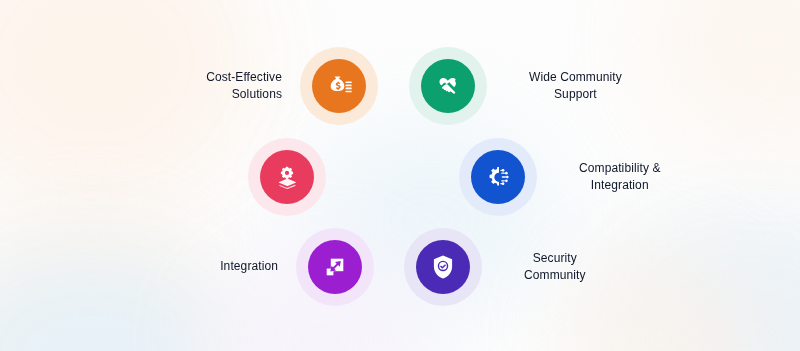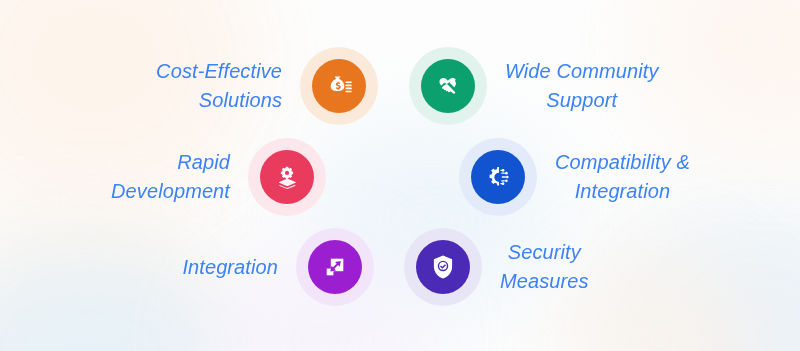--- a/index.html
+++ b/index.html
@@ -116,34 +116,34 @@
     align-items: center;
     justify-content: center;
   }
   .disc svg {
     width: 28px;
     height: 28px;
     display: block;
   }
 
   .label {
-    font-size: 20px;
+    font-size: 12px;
     line-height: 1.45;
-    color: #3b82f6;
+    color: #0f172a;
     letter-spacing: .1px;
     white-space: pre-line;
-    font-style: italic;
   }
   .node.left .label {
     text-align: right;
     padding-right: 18px;
   }
   .node.right .label {
     text-align: center;
     padding-left: 18px;
+    margin-left: 24px;
   }
 </style>
 </head>
 <body>
 
 <div id="stage">
 
   <div class="bg-layer">
     <div class="blob blob-warm-tl"></div>
     <div class="blob blob-warm-bl"></div>
@@ -183,22 +183,20 @@
             <path d="m12.9 14.2-3.4 2.9c-.5.4-.6 1.2-.1 1.7.4.5 1.2.6 1.7.2l.7-.6-.2.2c-.5.4-.6 1.2-.1 1.7.4.5 1.2.6 1.7.2l.8-.7-.1.1c-.5.4-.5 1.2-.1 1.7.4.5 1.2.5 1.7.1l.7-.6c-.4.4-.4 1.1 0 1.6.4.5 1.2.5 1.7.1l.9-.8 3.4 2.6c.6.4 1.4.3 1.8-.3.4-.6.3-1.4-.3-1.8l-8.2-8.3c-.5-.4-1.2-.4-1.6 0z"></path>
           </svg>
         </span>
       </div>
     </div>
     <div class="label">Wide Community
 Support</div>
   </div>
 
   <div class="node left" style="left:40px; top:138px; width:286px;">
-    <div class="label">Rapid
-Development</div>
     <div class="halo" style="background:#fce7ec;">
       <div class="disc" style="background:#e83b5e;">
         <span>
           <svg viewBox="0 0 32 32" fill="#ffffff" aria-hidden="true">
             <path d="M16 4.3c-.5 0-1 .1-1.4.2l-.3 1.3-1.2.5-1.1-.8c-.7.5-1.3 1.1-1.8 1.8l.8 1.1-.5 1.2-1.3.3c-.1.5-.2.9-.2 1.4s.1 1 .2 1.4l1.3.3.5 1.2-.8 1.1c.5.7 1.1 1.3 1.8 1.8l1.1-.8 1.2.5.3 1.3c.5.1.9.2 1.4.2s1-.1 1.4-.2l.3-1.3 1.2-.5 1.1.8c.7-.5 1.3-1.1 1.8-1.8l-.8-1.1.5-1.2 1.3-.3c.1-.5.2-.9.2-1.4s-.1-1-.2-1.4l-1.3-.3-.5-1.2.8-1.1c-.5-.7-1.1-1.3-1.8-1.8l-1.1.8-1.2-.5-.3-1.3c-.4-.1-.9-.2-1.4-.2zm0 4.6a2.4 2.4 0 1 1 0 4.8 2.4 2.4 0 0 1 0-4.8z"></path>
             <path d="m16 18.1-8.9 3.5c-.5.2-.5.9 0 1.1l8.9 3.5c.3.1.6.1.9 0l8.9-3.5c.5-.2.5-.9 0-1.1L16.9 18c-.3-.1-.6-.1-.9.1z" opacity=".95"></path>
             <path d="m7.1 24.9 8.5 3.3c.3.1.6.1.9 0l8.5-3.3c.5-.2.9.1.9.6 0 .3-.2.6-.5.7L16.9 29.6c-.3.1-.6.1-.9 0l-8.4-3.4c-.3-.1-.5-.4-.5-.7 0-.5.5-.8.9-.6z" opacity=".8"></path>
           </svg>
         </span>
       </div>
@@ -251,16 +249,16 @@
           <svg viewBox="0 0 32 32" aria-hidden="true">
             <path fill="#ffffff" d="M16 2.8 5.6 7.1v8.2c0 6.3 4.3 11.6 10.4 13.9 6.1-2.3 10.4-7.6 10.4-13.9V7.1z"></path>
             <circle cx="16" cy="14.8" r="6" fill="#4b2bb5"></circle>
             <circle cx="16" cy="14.8" r="4.4" fill="#ffffff"></circle>
             <path fill="#4b2bb5" d="m18.3 12.8-3 3-1.6-1.6-1.1 1.1 2.7 2.7 4.1-4.1z"></path>
           </svg>
         </span>
       </div>
     </div>
     <div class="label">Security
-Measures</div>
+Community</div>
   </div>
 
 </div>
 
 </body></html>

